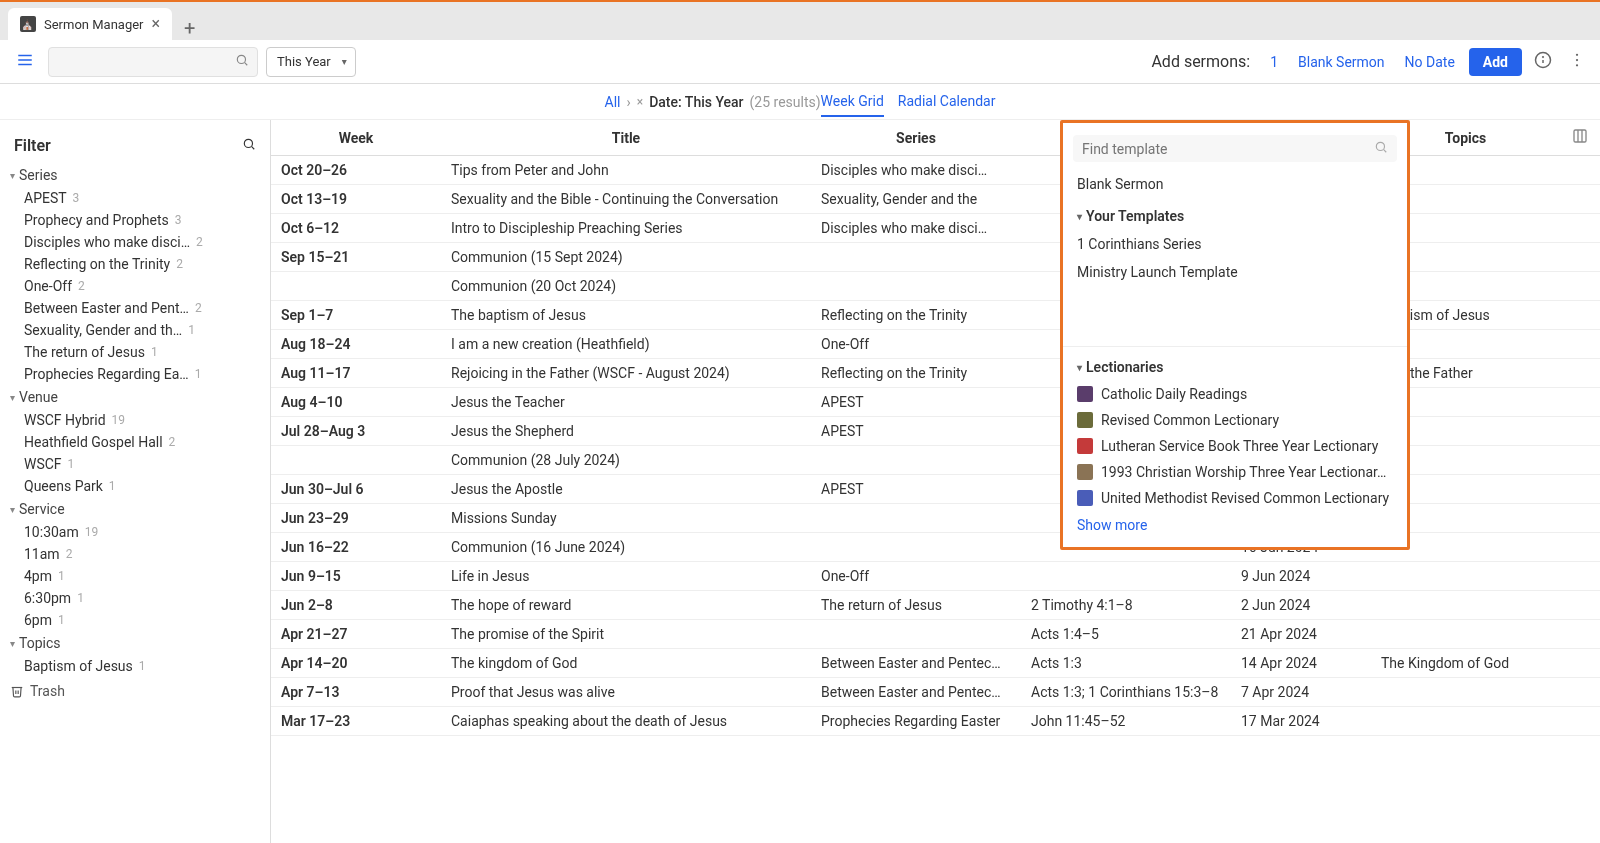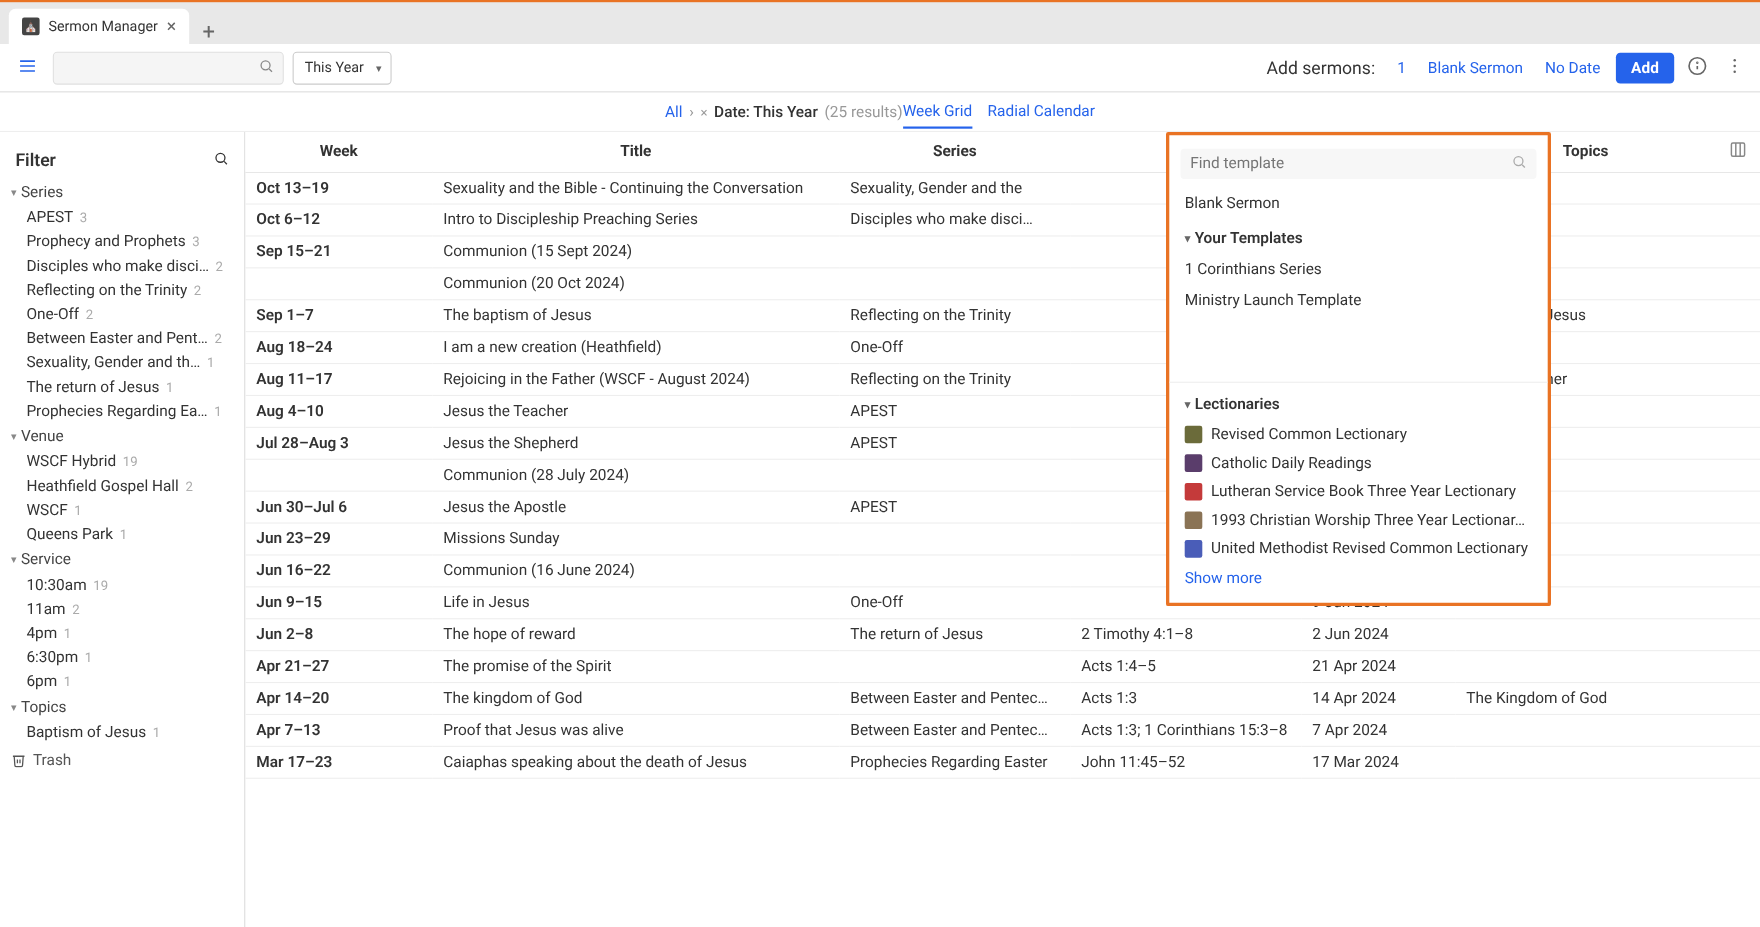--- a/index.html
+++ b/index.html
@@ -27,21 +27,21 @@
 .bc-left{display:flex;align-items:center;gap:6px}
 .bc-all{color:#2563eb;cursor:pointer}
 .bc-sep{color:#999}
 .bc-x{color:#999;cursor:pointer;font-size:12px}
 .bc-date{color:#333;font-weight:500}
 .bc-count{color:#999}
 .view-tabs{display:flex;gap:14px}
 .vt{color:#2563eb;cursor:pointer;padding:6px 0}
 .vt.active{border-bottom:2px solid #2563eb}
 .main{display:flex;height:calc(100vh - 120px)}
-.sidebar{width:223px;border-right:1px solid #ddd;overflow-y:auto;padding:8px 0}
+.sidebar{width:271px;border-right:1px solid #ddd;overflow-y:auto;padding:8px 0}
 .filter-header{display:flex;align-items:center;justify-content:space-between;padding:8px 14px}
 .filter-header h3{font-size:16px;font-weight:600}
 .fg-title{display:flex;align-items:center;padding:4px 10px;cursor:pointer;color:#444}
 .fg-title .chev{font-size:10px;color:#888;margin-right:4px}
 .fg-item{padding:3px 10px 3px 24px;cursor:pointer;display:flex;align-items:center;gap:6px}
 .fg-item span.count{color:#aaa;font-size:12px}
 .fg-item .label{overflow:hidden;text-overflow:ellipsis;white-space:nowrap;flex:0 1 auto}
 .trash-row{padding:6px 10px;display:flex;align-items:center;gap:6px;cursor:pointer;color:#555}
 .content{flex:1;overflow:auto;position:relative}
 table{width:100%;border-collapse:collapse}
@@ -264,20 +264,29 @@
             <th>Topics</th>
             <th><span class="col-icon"><svg width="16" height="16" viewBox="0 0 24 24" fill="none" stroke="currentColor" stroke-width="2">
                   <rect x="3" y="3" width="18" height="18" rx="2"></rect>
                   <line x1="9" y1="3" x2="9" y2="21"></line>
                   <line x1="15" y1="3" x2="15" y2="21"></line>
                 </svg></span></th>
           </tr>
         </thead>
       <tbody id="tbody">
           <tr>
+            <td class="week">Oct 20–26</td>
+            <td>Tips from Peter and John</td>
+            <td>Disciples who make disci…</td>
+            <td></td>
+            <td></td>
+            <td></td>
+            <td></td>
+          </tr>
+          <tr>
             <td class="week">Oct 13–19</td>
             <td>Sexuality and the Bible - Continuing the Conversation</td>
             <td>Sexuality, Gender and the</td>
             <td></td>
             <td></td>
             <td></td>
             <td></td>
           </tr>
           <tr>
             <td class="week">Oct 6–12</td>
@@ -461,26 +470,26 @@
           <div class="pop-item">1 Corinthians Series</div>
           <div class="pop-item">Ministry Launch Template</div>
         </div>
       <div class="pop-divider" style="margin-top:60px"></div>
       <div class="pop-section">
         <span class="chev">▾</span>
         <span>Lectionaries</span>
       </div>
       <div id="lectionaries">
           <div class="pop-lec">
+            <span class="lec-sw" style="background:#5a3d6b"></span>
+            <span>Catholic Daily Readings</span>
+          </div>
+          <div class="pop-lec">
             <span class="lec-sw" style="background:#6b6b3a"></span>
             <span>Revised Common Lectionary</span>
-          </div>
-          <div class="pop-lec">
-            <span class="lec-sw" style="background:#5a3d6b"></span>
-            <span>Catholic Daily Readings</span>
           </div>
           <div class="pop-lec">
             <span class="lec-sw" style="background:#c43a3a"></span>
             <span>Lutheran Service Book Three Year Lectionary</span>
           </div>
           <div class="pop-lec">
             <span class="lec-sw" style="background:#8a7355"></span>
             <span>1993 Christian Worship Three Year Lectionar…</span>
           </div>
           <div class="pop-lec">

